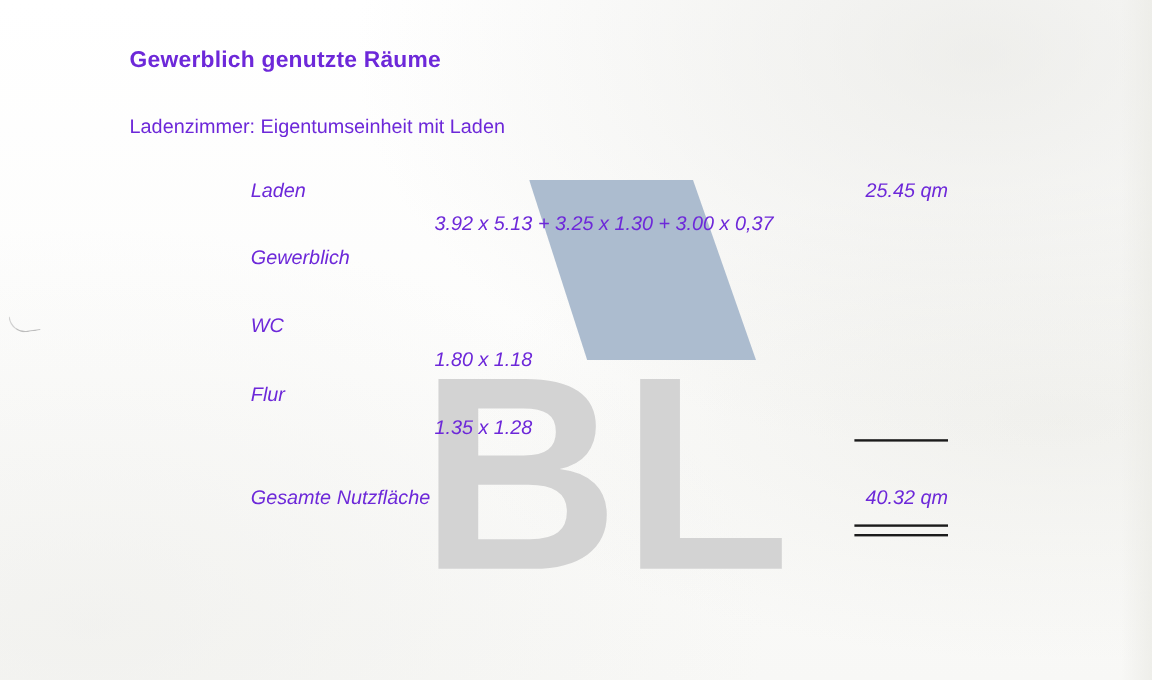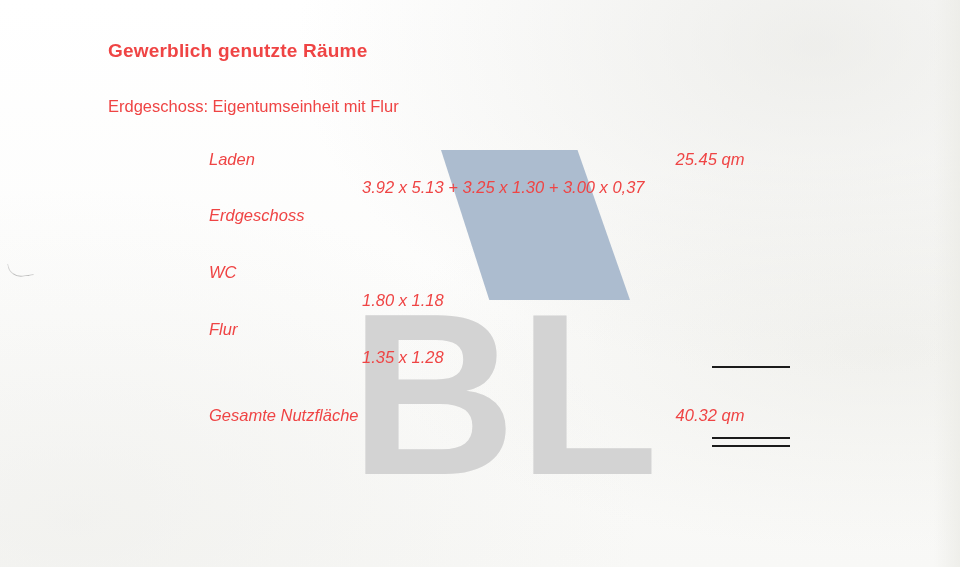--- a/index.html
+++ b/index.html
@@ -59,21 +59,21 @@
     height: 150px;
     background: #a8b8cc;
     opacity: 0.95;
     clip-path: polygon(10% 0%, 75% 0%, 100% 100%, 33% 100%);
     pointer-events: none;
   }
 
   .content {
     position: absolute;
     inset: 0;
-    color: #ef4444;
+    color: #6d28d9;
   }
 
   .doc-title {
     position: absolute;
     left: 108px;
     top: 40px;
     font-size: 19px;
     font-weight: bold;
     letter-spacing: 0.2px;
   }
@@ -115,21 +115,21 @@
     font-size: 16.5px;
     white-space: nowrap;
     margin-top: 28px;
   }
 
   .cell-area {
     position: absolute;
     left: 630px;
     width: 160px;
     top: 0;
-    text-align: center;
+    text-align: right;
     font-size: 16.5px;
     white-space: nowrap;
   }
 
   
   .row-total .cell-label {
     left: 209px;
   }
 
   .rule-single {
@@ -185,32 +185,32 @@
   <div class="watermark">BL</div>
 
   <div class="highlight-shape"></div>
 
   <div class="stray-mark"></div>
 
   <div class="content">
 
     <div class="doc-title">Gewerblich genutzte Räume</div>
 
-    <div class="doc-subtitle">Erdgeschoss: Eigentumseinheit mit Flur</div>
+    <div class="doc-subtitle">Ladenzimmer: Eigentumseinheit mit Laden</div>
 
     <div class="rows">
 
       <div class="row" style="top:150px;">
         <span class="cell-label">Laden</span>
         <span class="cell-formula">3.92 x 5.13 + 3.25 x 1.30 + 3.00 x 0,37</span>
         <span class="cell-area">25.45 qm</span>
       </div>
 
       <div class="row" style="top:206px;">
-        <span class="cell-label">Erdgeschoss</span>
+        <span class="cell-label">Gewerblich</span>
       </div>
 
       <div class="row" style="top:263px;">
         <span class="cell-label">WC</span>
         <span class="cell-formula">1.80 x 1.18</span>
       </div>
 
       <div class="row" style="top:320px;">
         <span class="cell-label">Flur</span>
         <span class="cell-formula">1.35 x 1.28</span>

